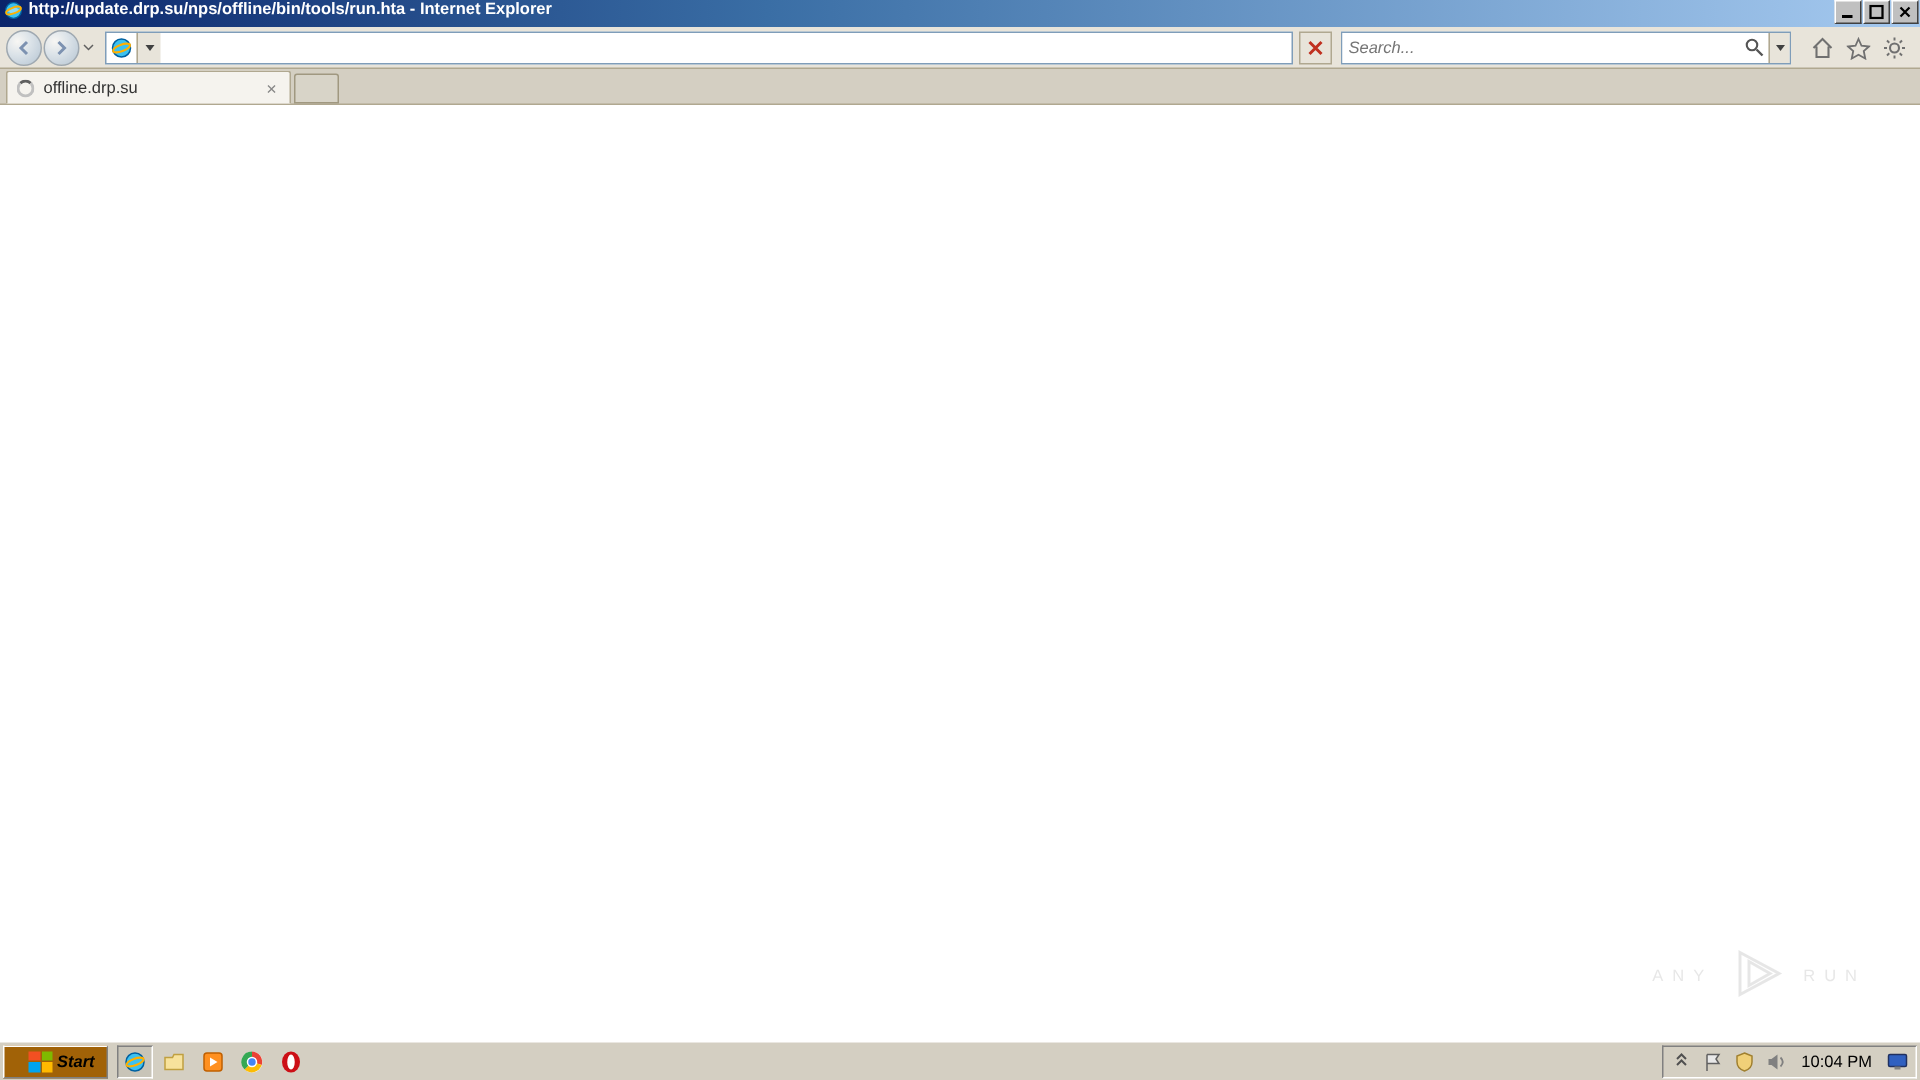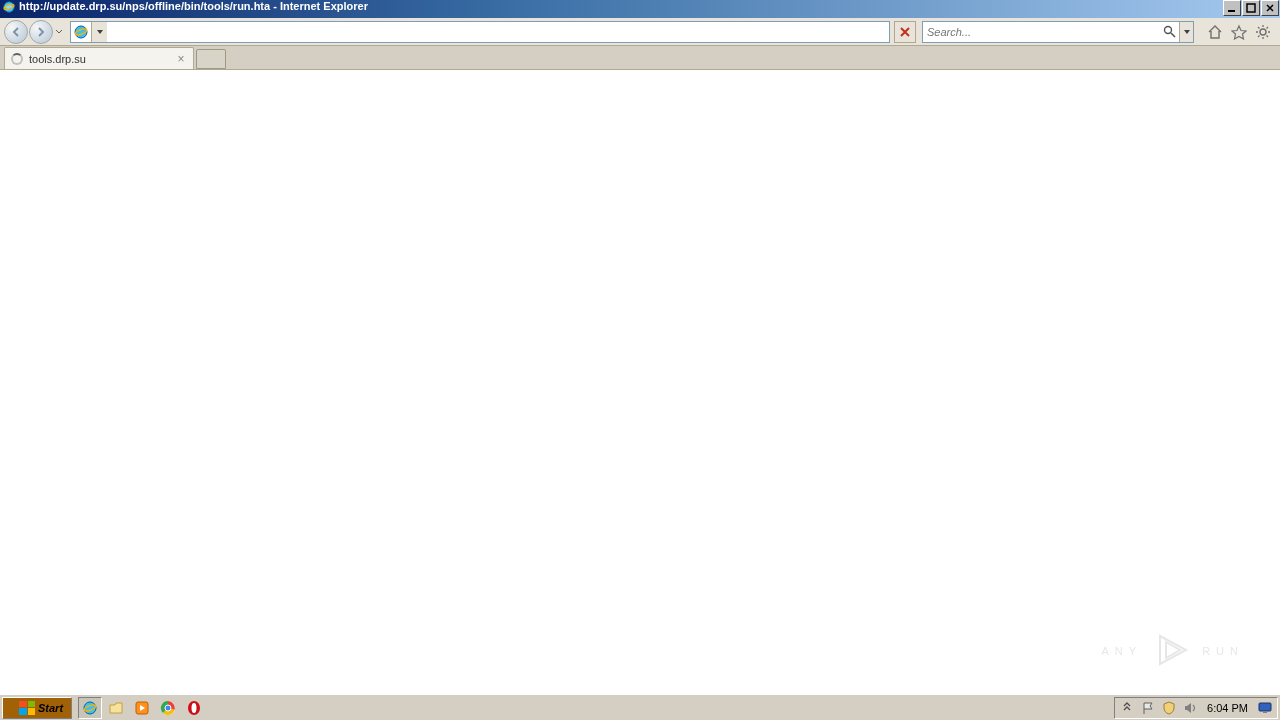--- a/index.html
+++ b/index.html
@@ -23,21 +23,21 @@
 
 .addr-wrap { flex: 1; display: flex; align-items: center; height: 22px; background: #fff; border: 1px solid #7f9db9; }
 .addr-icon { width: 20px; display: flex; align-items: center; justify-content: center; }
 .addr-text { flex: 1; padding-left: 2px; font-size: 11px; color: #888; white-space: nowrap; overflow: hidden; }
 .addr-text b { color: #000; font-weight: bold; }
 .addr-drop { width: 16px; background: #e8e4da; border-left: 1px solid #b0a890; display: flex; align-items: center; justify-content: center; cursor: pointer; height: 100%; }
 
 .tb-btn { width: 22px; height: 22px; border: 1px solid #b0a890; background: #e8e4da; display: flex; align-items: center; justify-content: center; cursor: pointer; margin-left: 2px; }
 .tb-btn svg { width: 14px; height: 14px; }
 
-.search-wrap { width: 272px; display: flex; align-items: center; height: 22px; background: #fff; border: 1px solid #7f9db9; margin-left: 4px; }
+.search-wrap { width: 300px; display: flex; align-items: center; height: 22px; background: #fff; border: 1px solid #7f9db9; margin-left: 4px; }
 .search-input { flex: 1; border: none; outline: none; height: 100%; font-size: 11px; padding-left: 4px; font-style: italic; color: #888; }
 .search-btn { width: 20px; height: 100%; display: flex; align-items: center; justify-content: center; cursor: pointer; }
 .search-drop { width: 14px; background: #e8e4da; border-left: 1px solid #b0a890; display: flex; align-items: center; justify-content: center; cursor: pointer; height: 100%; }
 
 .right-icons { display: flex; gap: 6px; margin-left: 10px; margin-right: 4px; }
 .right-icons .ricon { width: 18px; height: 18px; display: flex; align-items: center; justify-content: center; cursor: pointer; }
 
 
 .tabbar { height: 24px; background: #d4cfc2; border-bottom: 1px solid #b0a890; display: flex; align-items: flex-end; padding-left: 4px; }
 .tab { height: 22px; min-width: 190px; background: #f5f3ee; border: 1px solid #b0a890; border-bottom: none; border-radius: 2px 2px 0 0; display: flex; align-items: center; padding: 0 6px; gap: 6px; cursor: pointer; }
@@ -166,21 +166,21 @@
           <circle cx="8" cy="8" r="3" fill="none" stroke="#707070" stroke-width="1.4"></circle>
           <path d="M8 1 V3 M8 13 V15 M1 8 H3 M13 8 H15 M3 3 L4.5 4.5 M11.5 11.5 L13 13 M13 3 L11.5 4.5 M4.5 11.5 L3 13" stroke="#707070" stroke-width="1.3"></path>
         </svg>
       </div>
   </div>
 </div>
 
 <div class="tabbar">
   <div class="tab">
     <div class="spinner"></div>
-    <span class="tab-label">tools.drp.su</span>
+    <span class="tab-label">offline.drp.su</span>
     <span class="tab-close">×</span>
   </div>
   <div class="newtab"></div>
 </div>
 
 <div class="content">
   <div class="watermark">
     <span>ANY</span>
     <span class="wm-icon">
       <svg width="44" height="44" viewBox="0 0 44 44">
@@ -252,21 +252,21 @@
         <svg width="14" height="14" viewBox="0 0 14 14">
           <path d="M7 1 L12 3 V7 C12 10 10 12 7 13 C4 12 2 10 2 7 V3 Z" fill="#f0d078" stroke="#a08030"></path>
         </svg>
       </div>
     <div class="tray-icon">
         <svg width="14" height="14" viewBox="0 0 14 14">
           <path d="M2 5 H4 L8 2 V12 L4 9 H2 Z" fill="#808080"></path>
           <path d="M10 4 Q13 7 10 10" fill="none" stroke="#808080" stroke-width="1.2"></path>
         </svg>
       </div>
-    <span class="clock">6:04 PM</span>
+    <span class="clock">10:04 PM</span>
     <div class="tray-icon">
         <svg width="14" height="14" viewBox="0 0 14 14">
           <rect x="1" y="2" width="12" height="8" rx="1" fill="#3060c0" stroke="#203060"></rect>
           <rect x="5" y="10" width="4" height="2" fill="#808080"></rect>
         </svg>
       </div>
   </div>
 </div>
 
 </body></html>

